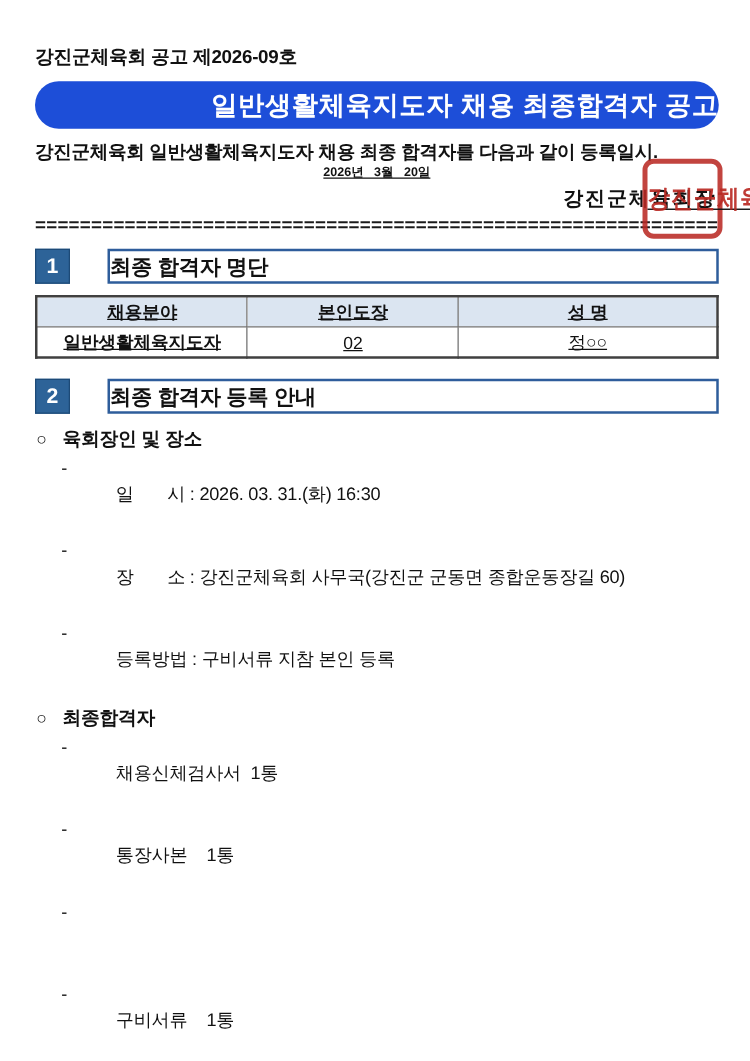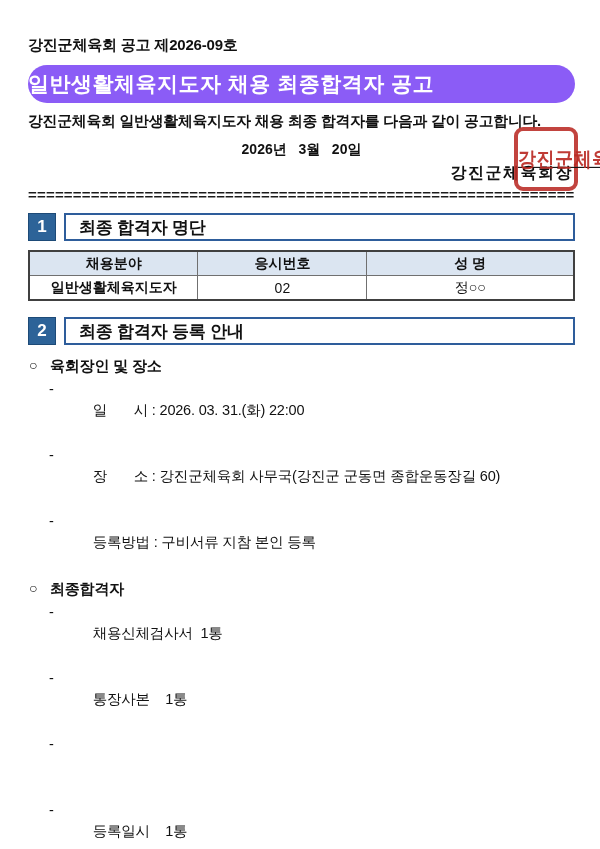--- a/index.html
+++ b/index.html
@@ -6,28 +6,28 @@
   .page {
     position:relative; width:600px; height:849px; overflow:hidden;
     background:#ffffff; color:#111;
     font-family:"Liberation Sans","DejaVu Sans",sans-serif;
   }
   .inner { padding:36px 25px 0 28px; }
 
   .notice-no { font-size:15px; font-weight:bold; letter-spacing:-0.2px; }
 
   .banner {
-    margin-top:10px; height:38px; background:#8b5cf6; border-radius:19px;
-    color:#fff; display:flex; align-items:center; justify-content:flex-start;
+    margin-top:10px; height:38px; background:#1d4ed8; border-radius:19px;
+    color:#fff; display:flex; align-items:center; justify-content:flex-end;
     font-size:21px; font-weight:bold; letter-spacing:0.5px;
   }
 
   .intro { margin-top:9px; font-size:14.8px; font-weight:bold; letter-spacing:-0.2px; }
 
-  .date-line { margin-top:10px; text-align:center; font-size:14px; font-weight:bold; white-space:pre; }
+  .date-line { text-align:center; font-size:10px; font-weight:bold; white-space:pre;text-decoration:underline; }
 
   .signer-line {
     margin-top:4px; text-align:right; font-size:16px; font-weight:bold;
     letter-spacing:1.5px; padding-right:2px;
   }
 
   .divider {
     margin-top:2px; font-size:15px; font-weight:bold; color:#1a1a1a;
     white-space:nowrap; overflow:hidden; letter-spacing:0.2px;
   }
@@ -45,33 +45,33 @@
   }
 
   .section-head { display:flex; align-items:stretch; gap:8px; }
   .sec-num {
     width:28px; height:28px; background:#2d6398; border:1px solid #1d4a77;
     box-sizing:border-box; color:#fff; display:flex; align-items:center;
     justify-content:center; font-size:17px; font-weight:bold; flex:0 0 28px;
   }
   .sec-title-box {
     flex:1; border:2px solid #2e5d9b; box-sizing:border-box; height:28px;
-    display:flex; align-items:center; padding-left:13px;
-    font-size:17px; font-weight:bold; letter-spacing:-0.2px;
+    display:flex; align-items:center; 
+    font-size:17px; font-weight:bold; letter-spacing:-0.2px;margin-left:22px;
   }
   .head-1 { margin-top:10px; }
   .head-2 { margin-top:16px; }
 
   table.results {
     margin-top:9px; width:100%; border-collapse:collapse;
     border:2px solid #404040; table-layout:fixed;
   }
   table.results th, table.results td {
     border:1px solid #707070; height:23px; padding:0 2px;
-    text-align:center; font-size:14px; overflow:hidden;
+    text-align:center; font-size:14px; overflow:hidden;text-decoration:underline;
   }
   table.results th { background:#dbe5f1; font-weight:bold; }
   td.cell-field { font-weight:bold;margin-left:18px; }
 
   .sec-content { margin-top:10px; }
   .o-item {
     position:relative; padding-left:22px; font-size:15px; font-weight:bold;
     line-height:21px; margin-top:4px; letter-spacing:-0.2px;
   }
   .o-item .b { position:absolute; left:1px; top:0; font-weight:normal; font-size:14px; }
@@ -87,21 +87,21 @@
 
 <div class="page">
   <div class="inner">
 
     <div class="notice-no">강진군체육회 공고 제2026-09호</div>
 
     <div class="banner">
       <span>일반생활체육지도자 채용 최종합격자 공고</span>
     </div>
 
-    <div class="intro">강진군체육회 일반생활체육지도자 채용 최종 합격자를 다음과 같이 공고합니다.</div>
+    <div class="intro">강진군체육회 일반생활체육지도자 채용 최종 합격자를 다음과 같이 등록일시.</div>
 
     <div class="date-line">2026년   3월   20일</div>
 
     <div class="signer-line">강진군체육회장</div>
 
     <div class="divider">================================================================</div>
 
     <div class="section-head head-1">
       <div class="sec-num">1</div>
       <div class="sec-title-box">최종 합격자 명단</div>
@@ -109,21 +109,21 @@
 
     <table class="results">
       <colgroup>
         <col style="width:31%">
           <col style="width:31%">
           <col style="width:38%">
       </colgroup>
       <thead>
         <tr>
           <th>채용분야</th>
-          <th>응시번호</th>
+          <th>본인도장</th>
           <th>성 명</th>
         </tr>
       </thead>
       <tbody>
         <tr>
           <td class="cell-field">일반생활체육지도자</td>
           <td>02</td>
           <td>정○○</td>
         </tr>
       </tbody>
@@ -132,21 +132,21 @@
     <div class="section-head head-2">
       <div class="sec-num">2</div>
       <div class="sec-title-box">최종 합격자 등록 안내</div>
     </div>
 
     <div class="sec-content">
       <div class="o-item">
         <span class="b">○</span><span>육회장인 및 장소</span>
       </div>
       <div class="d-item pre">
-        <span class="b">-</span><span>일       시 : 2026. 03. 31.(화) 22:00</span>
+        <span class="b">-</span><span>일       시 : 2026. 03. 31.(화) 16:30</span>
       </div>
       <div class="d-item pre">
         <span class="b">-</span><span>장       소 : 강진군체육회 사무국(강진군 군동면 종합운동장길 60)</span>
       </div>
       <div class="d-item pre">
         <span class="b">-</span><span>등록방법 : 구비서류 지참 본인 등록</span>
       </div>
 
       <div class="o-item">
         <span class="b">○</span><span>최종합격자</span>
@@ -154,21 +154,21 @@
       <div class="d-item pre">
         <span class="b">-</span><span>채용신체검사서  1통</span>
       </div>
       <div class="d-item pre">
         <span class="b">-</span><span>통장사본    1통</span>
       </div>
       <div class="d-item pre">
         <span class="b">-</span>
       </div>
       <div class="d-item pre">
-        <span class="b">-</span><span>등록일시    1통</span>
+        <span class="b">-</span><span>구비서류    1통</span>
       </div>
 
     </div>
 
   </div>
 
   <div class="seal">
     <div class="seal-row">강진군체</div>
     <div class="seal-row">육회장인</div>
   </div>

